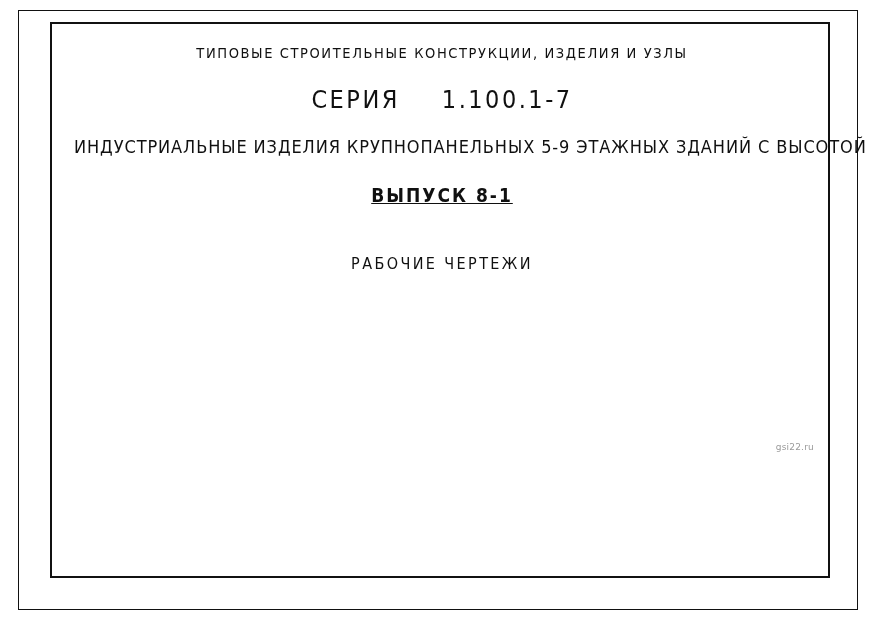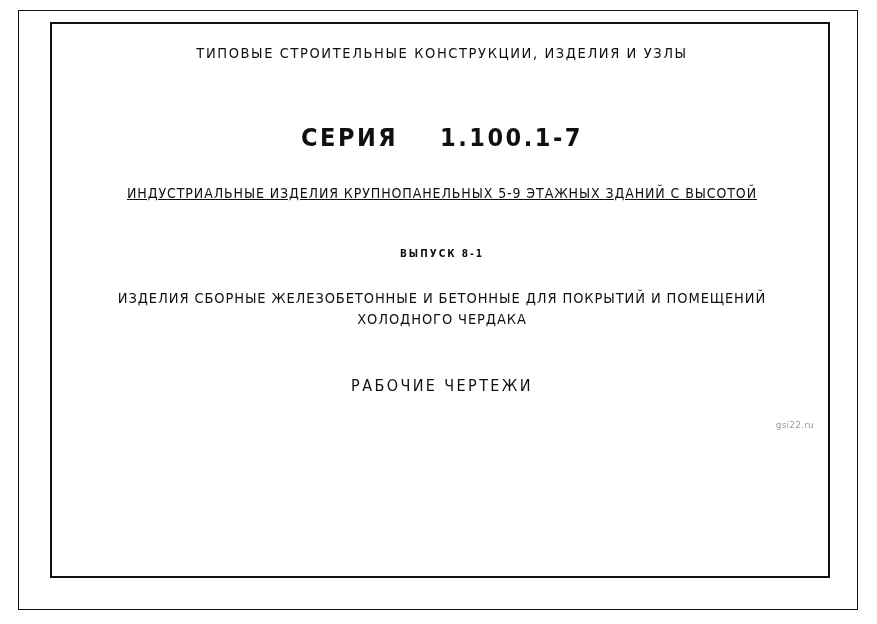--- a/index.html
+++ b/index.html
@@ -60,60 +60,60 @@
     color: #101010;
     white-space: nowrap;
     line-height: 1.25;
   }
   .topline {
     margin-top: 20px;
     font-size: 14.5px;
     letter-spacing: 1.6px;
   }
   .series {
-    margin-top: 60px;
+    margin-top: 22px;
     font-size: 25px;
-    font-weight: bold;
+    font-weight: normal;
     letter-spacing: 2.5px;
   }
   .series .gap {
     display: inline-block;
     width: 42px;
   }
   .desc {
-    margin-top: 30px;
-    font-size: 14px;
+    margin-top: 19px;
+    font-size: 18px;
     letter-spacing: 0.9px;
     line-height: 1.45;
-    text-decoration: underline;
   }
   .desc div { white-space: nowrap; }
   .issue {
-    margin-top: 44px;
-    font-size: 10px;
+    margin-top: 24px;
+    font-size: 19px;
     letter-spacing: 2px;
     font-weight: bold;
+    text-decoration: underline;
   }
   .subject {
     margin-top: 28px;
     font-size: 14.5px;
     letter-spacing: 0.9px;
     line-height: 1.45;
   }
   .subject div { white-space: nowrap; }
   .drawings {
     margin-top: 46px;
     font-size: 16px;
     letter-spacing: 2.4px;
     font-weight: normal;
   }
   .watermark {
     position: absolute;
     right: 14px;
-    top: 396px;
+    top: 418px;
     font-family: "DejaVu Sans", sans-serif;
     font-size: 9px;
     color: #9a9a9a;
     letter-spacing: 0.2px;
     white-space: nowrap;
   }
 </style>
 </head>
 <body>
 
@@ -129,24 +129,20 @@
       <div class="line series">
         <span>СЕРИЯ</span><span class="gap"></span><span>1.100.1-7</span>
       </div>
 
       <div class="line desc">
         <div>ИНДУСТРИАЛЬНЫЕ ИЗДЕЛИЯ КРУПНОПАНЕЛЬНЫХ 5-9 ЭТАЖНЫХ ЗДАНИЙ С ВЫСОТОЙ</div>
       </div>
 
       <div class="line issue">ВЫПУСК 8-1</div>
 
-      <div class="line subject">
-        <div>ИЗДЕЛИЯ СБОРНЫЕ ЖЕЛЕЗОБЕТОННЫЕ И БЕТОННЫЕ ДЛЯ ПОКРЫТИЙ И ПОМЕЩЕНИЙ</div>
-        <div>ХОЛОДНОГО ЧЕРДАКА</div>
-      </div>
 
       <div class="line drawings">РАБОЧИЕ ЧЕРТЕЖИ</div>
     </div>
 
     <div class="watermark">gsi22.ru</div>
   </div>
 
 </div>
 
 </body></html>

